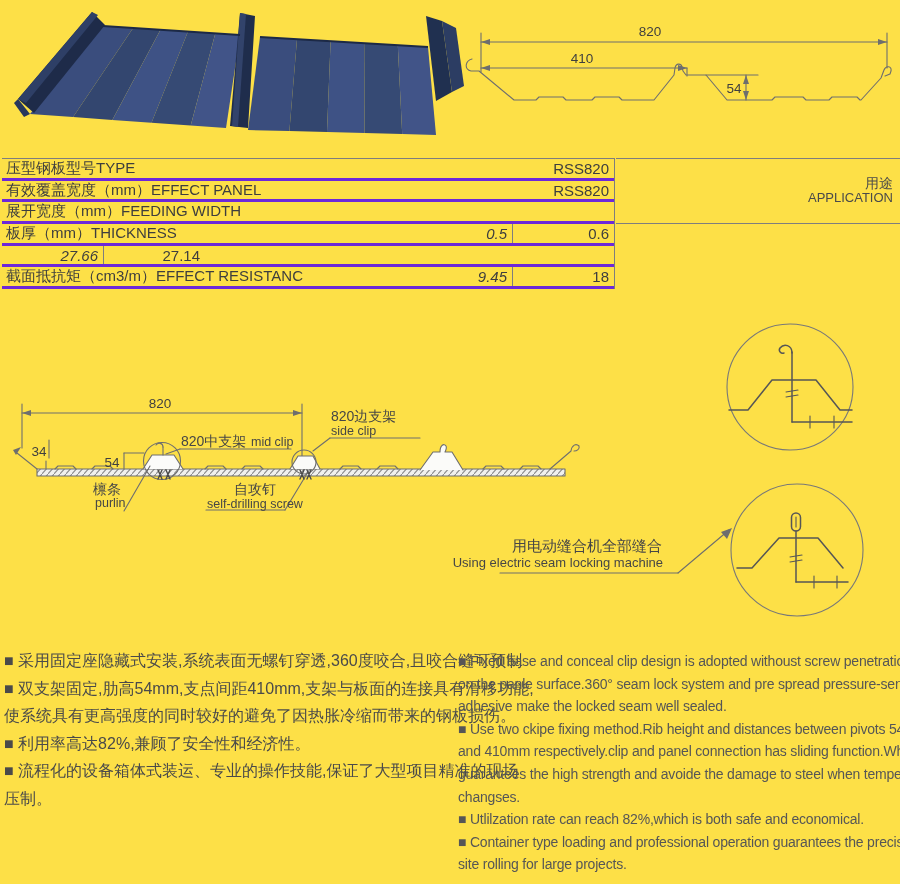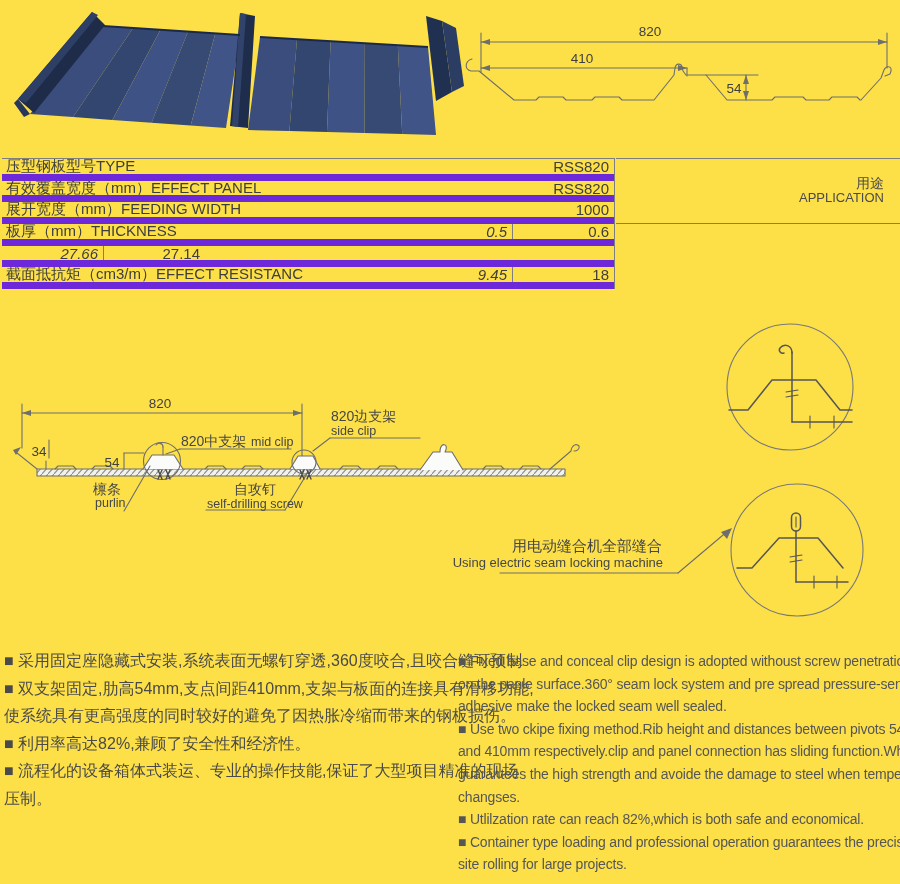--- a/index.html
+++ b/index.html
@@ -9,34 +9,34 @@
   svg text{font-family:"Liberation Sans",sans-serif;fill:#464646;}
   .t15c{font-size:15px;font-weight:500;}
   .t14{font-size:14px;font-weight:500;}
   .t13{font-size:13px;}
   .t12{font-size:12.5px;}
   .dim{font-size:13.5px;fill:#3f3f3f;}
 
   
   .spec-table{position:absolute;left:2px;top:158px;width:613px;
               border-top:1px solid #7e7e7e;border-right:1px solid #7e7e7e;box-sizing:border-box;}
-  .trow{display:flex;height:21.7px;border-bottom:7px solid #6d28d9;box-sizing:border-box;}
+  .trow{display:flex;height:21.7px;border-bottom:3px solid #6d28d9;box-sizing:border-box;}
   .tlabel{flex:1;font-size:15px;font-weight:500;padding-left:4px;display:flex;align-items:center;
           white-space:nowrap;overflow:hidden;}
   .tval{display:flex;align-items:center;justify-content:flex-end;font-size:15px;
         padding-right:5px;box-sizing:border-box;}
   .tval.wide{width:202px;}
   .tval.a{width:102px;border-right:1px solid #7e7e7e;font-style:italic;}
   .tval.b{width:101px;}
 
   .side-table{position:absolute;left:616px;top:158px;width:284px;
               border-top:1px solid #7e7e7e;box-sizing:border-box;}
   .scell{height:64.7px;border-bottom:1px solid #7e7e7e;box-sizing:border-box;
          display:flex;flex-direction:column;justify-content:center;align-items:flex-end;
-         padding-right:16px;color:#4a4a4a;}
+         padding-right:7px;color:#4a4a4a;}
   .scell .cn{font-size:14px;line-height:15px;font-weight:500;white-space:nowrap;}
   .scell .en{font-size:13px;line-height:14px;white-space:nowrap;}
 
   
   .col-cn{position:absolute;left:4px;top:647px;width:452px;font-size:16px;font-weight:500;
           color:#4a4a4a;}
   .col-cn .ln{height:27.6px;line-height:27.6px;white-space:nowrap;}
   .col-en{position:absolute;left:458px;top:650px;width:452px;font-size:14px;color:#565656;
           letter-spacing:-0.2px;}
   .col-en .ln{height:22.6px;line-height:22.6px;white-space:nowrap;}
@@ -111,21 +111,20 @@
     <div class="trow">
       <div class="tlabel">压型钢板型号TYPE</div>
       <div class="tval wide">RSS820</div>
     </div>
     <div class="trow">
       <div class="tlabel">有效覆盖宽度（mm）EFFECT PANEL</div>
       <div class="tval wide">RSS820</div>
     </div>
     <div class="trow">
       <div class="tlabel">展开宽度（mm）FEEDING WIDTH</div>
-      <div class="tval wide">1000</div>
     </div>
     <div class="trow">
       <div class="tlabel">板厚（mm）THICKNESS</div>
       <div class="tval a">0.5</div>
       <div class="tval b">0.6</div>
     </div>
     <div class="trow">
       <div class="tval a">27.66</div>
       <div class="tval b">27.14</div>
     </div>

